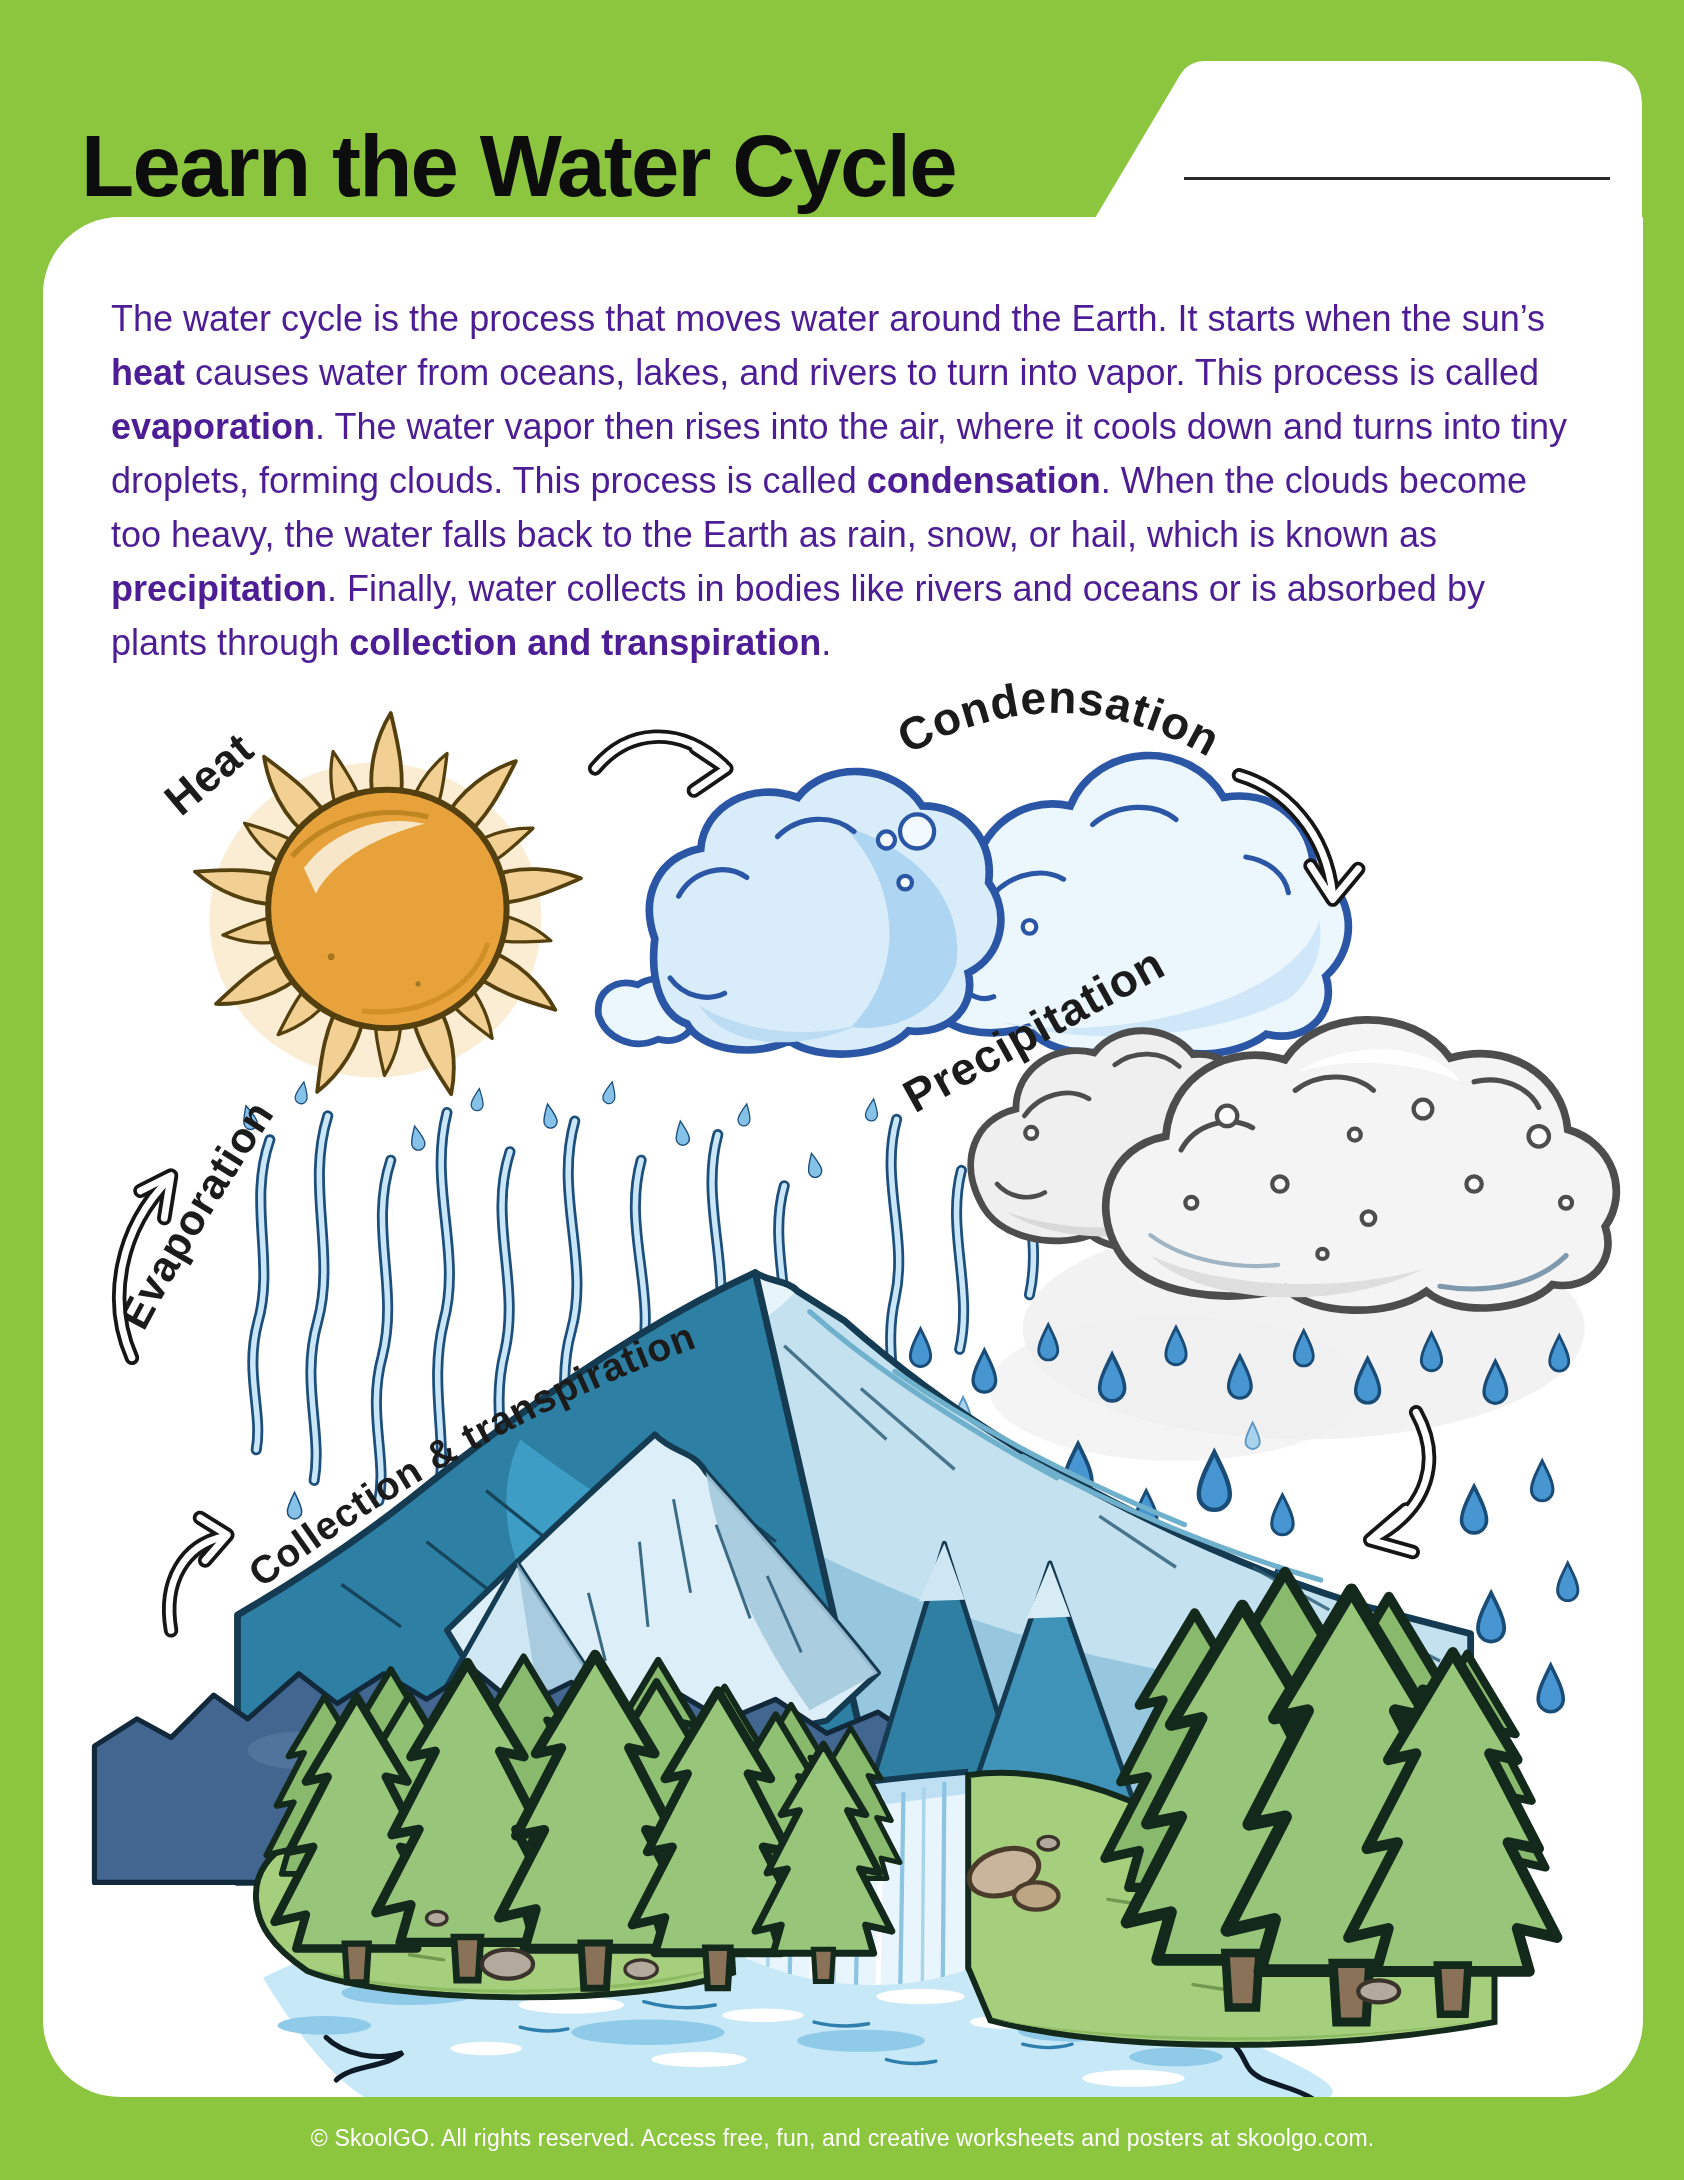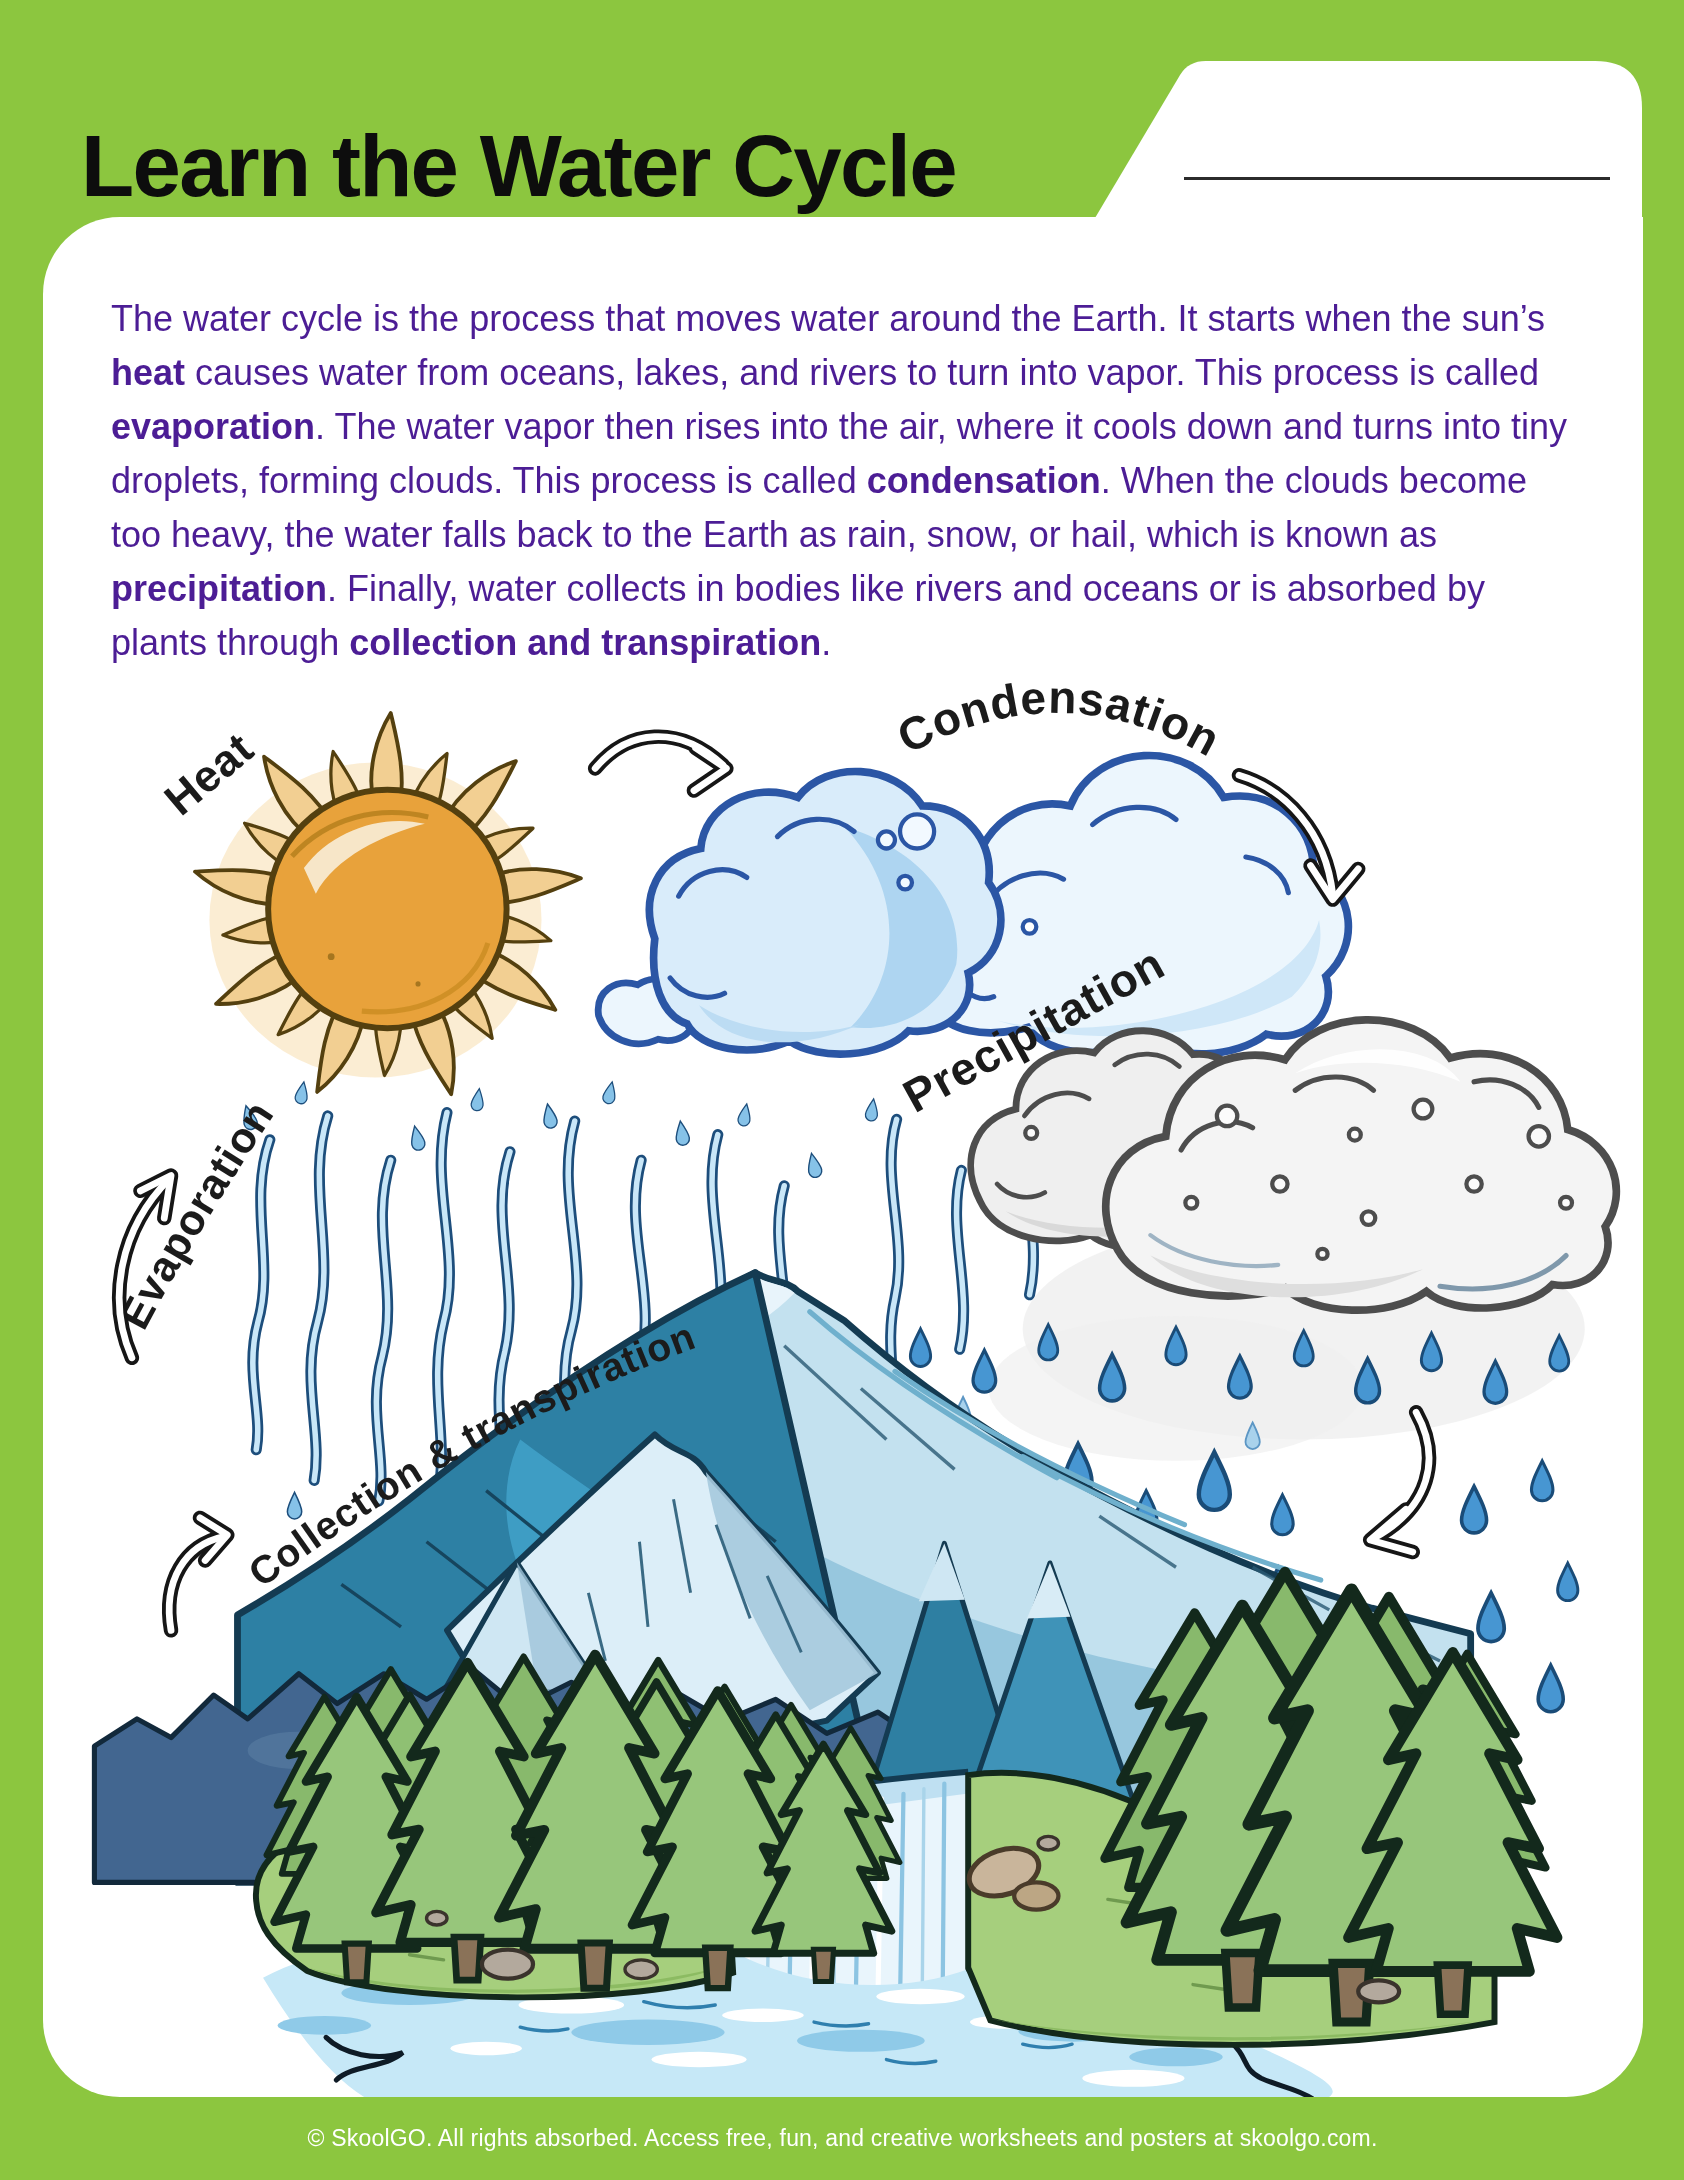--- a/index.html
+++ b/index.html
@@ -446,16 +446,16 @@
         <textPath href="#collArc" startOffset="50%" text-anchor="middle">Collection &amp; transpiration</textPath>
       </text>
       <path class="arrow-outline" d="M 150,1164 C 140,1106 166,1064 212,1054"></path>
       <path class="arrow-outline" d="M 184,1032 L 216,1052 L 190,1082"></path>
       <path class="arrow-core" d="M 150,1164 C 140,1106 166,1064 212,1054"></path>
       <path class="arrow-core" d="M 184,1032 L 216,1052 L 190,1082"></path>
     </g>
   </svg>
 
   <div class="footer">
-    <span class="footer-text">© SkoolGO. All rights absorbed. Access free, fun, and creative worksheets and posters at skoolgo.com.</span>
+    <span class="footer-text">© SkoolGO. All rights reserved. Access free, fun, and creative worksheets and posters at skoolgo.com.</span>
   </div>
 </div>
 
 
 </body></html>

